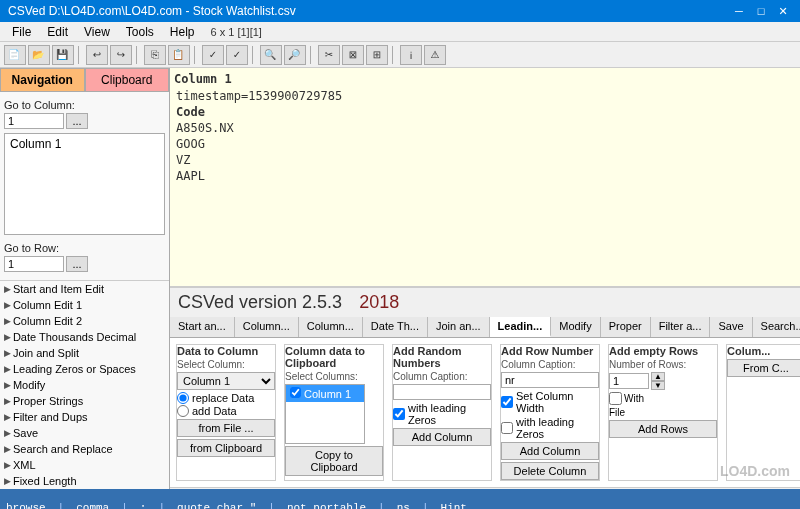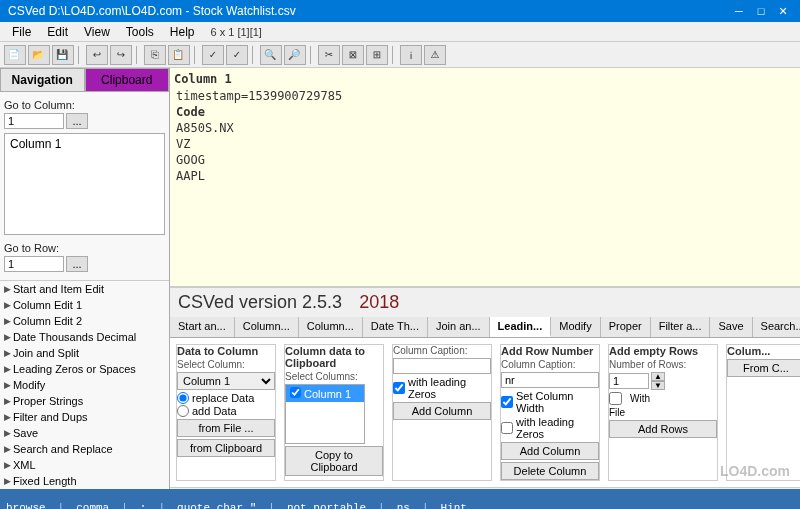--- a/index.html
+++ b/index.html
@@ -19,22 +19,22 @@
     .toolbar-btn { width: 22px; height: 20px; background: #e0e0e0; border: 1px solid #aaa; cursor: pointer; display: flex; align-items: center; justify-content: center; font-size: 10px; color: #333; }
     .toolbar-separator { width: 4px; border-left: 1px solid #aaa; height: 18px; margin: 0 2px; }
     .toolbar-info { font-size: 11px; margin-left: 8px; color: #333; }
 
     
     #main { display: flex; height: calc(509px - 22px - 20px - 26px - 20px); }
 
     
     #left-panel { width: 170px; border-right: 1px solid #aaa; display: flex; flex-direction: column; background: #f8f8f8; }
     #tabs { display: flex; border-bottom: 1px solid #aaa; }
-    .tab { flex: 1; text-align: center; padding: 4px 4px; cursor: pointer; font-size: 12px; background: #a21caf; border: 1px solid #aaa; border-bottom: none; }
-    .tab.active { background: #e5e5e5; font-weight: bold; }
+    .tab { flex: 1; text-align: center; padding: 4px 4px; cursor: pointer; font-size: 12px; background: #fca5a5; border: 1px solid #aaa; border-bottom: none; }
+    .tab.active { background: #fdba74; font-weight: bold; }
     #nav-content { padding: 4px; flex: 1; display: flex; flex-direction: column; }
     .nav-label { font-size: 11px; margin: 3px 0 2px; color: #222; }
     .nav-input-row { display: flex; gap: 2px; margin-bottom: 4px; }
     .nav-input { width: 60px; border: 1px solid #aaa; padding: 1px 3px; font-size: 11px; }
     .nav-input-btn { width: 22px; border: 1px solid #aaa; background: #e0e0e0; cursor: pointer; font-size: 11px; display: flex; align-items: center; justify-content: center; }
     .column-list { border: 1px solid #aaa; background: white; flex: 1; font-size: 12px; padding: 2px; min-height: 80px; }
     .column-list-item { padding: 1px 3px; cursor: pointer; }
     .go-to-row { margin-top: 4px; }
     
     
@@ -97,21 +97,21 @@
     .status-sep { color: #aaccff; }
 
     
     #watermark { position: absolute; bottom: 30px; right: 10px; opacity: 0.5; font-size: 14px; font-weight: bold; color: #888; }
     
     
     ::-webkit-scrollbar { width: 8px; height: 8px; }
     ::-webkit-scrollbar-track { background: #f0f0f0; }
     ::-webkit-scrollbar-thumb { background: #bbb; border-radius: 2px; }
 
-    .with-file-row { display: flex; align-items: center; gap: 8px; font-size: 10px; }
+    .with-file-row { display: flex; align-items: center; gap: 2px; font-size: 10px; }
     .with-file-label { font-size: 10px; }
     
     .small-group { min-width: 80px; }
     .empty-rows-group { min-width: 110px; }
   </style>
 </head>
 <body>
 
 <div id="titlebar">
   <span>CSVed D:\LO4D.com\LO4D.com - Stock Watchlist.csv</span>
@@ -236,22 +236,22 @@
     </div>
   </div>
 
   <div id="right-panel">
 
     <div id="spreadsheet-area">
       <div class="cell-header">Column 1</div>
       <div class="cell-row">timestamp=1539900729785</div>
       <div class="cell-row header-row">Code</div>
       <div class="cell-row">A850S.NX</div>
+      <div class="cell-row">GOOG</div>
       <div class="cell-row">VZ</div>
-      <div class="cell-row">GOOG</div>
       <div class="cell-row">AAPL</div>
     </div>
 
     <div id="bottom-section">
 
       <div id="version-banner">
         <span>CSVed version 2.5.3</span>
         <span class="year">2018</span>
       </div>
 
@@ -302,20 +302,21 @@
               <div class="list-box-item selected">
                 <input type="checkbox" checked="" style="width: 11px; height: 11px;"> Column 1
               </div>
             </div>
             <button class="r-btn">Copy to Clipboard</button>
           </div>
         </div>
 
         <div class="ribbon-group">
           <div class="ribbon-group-content">
+            <div class="r-label">Add Random Numbers</div>
             <div class="r-sublabel">Column Caption:</div>
             <input class="r-input" type="text" value="" style="">
             <label class="r-check-item">
               <input type="checkbox" checked="" style="">
               <span>with leading Zeros</span>
             </label>
             <button class="r-btn">Add Column</button>
           </div>
         </div>
 

